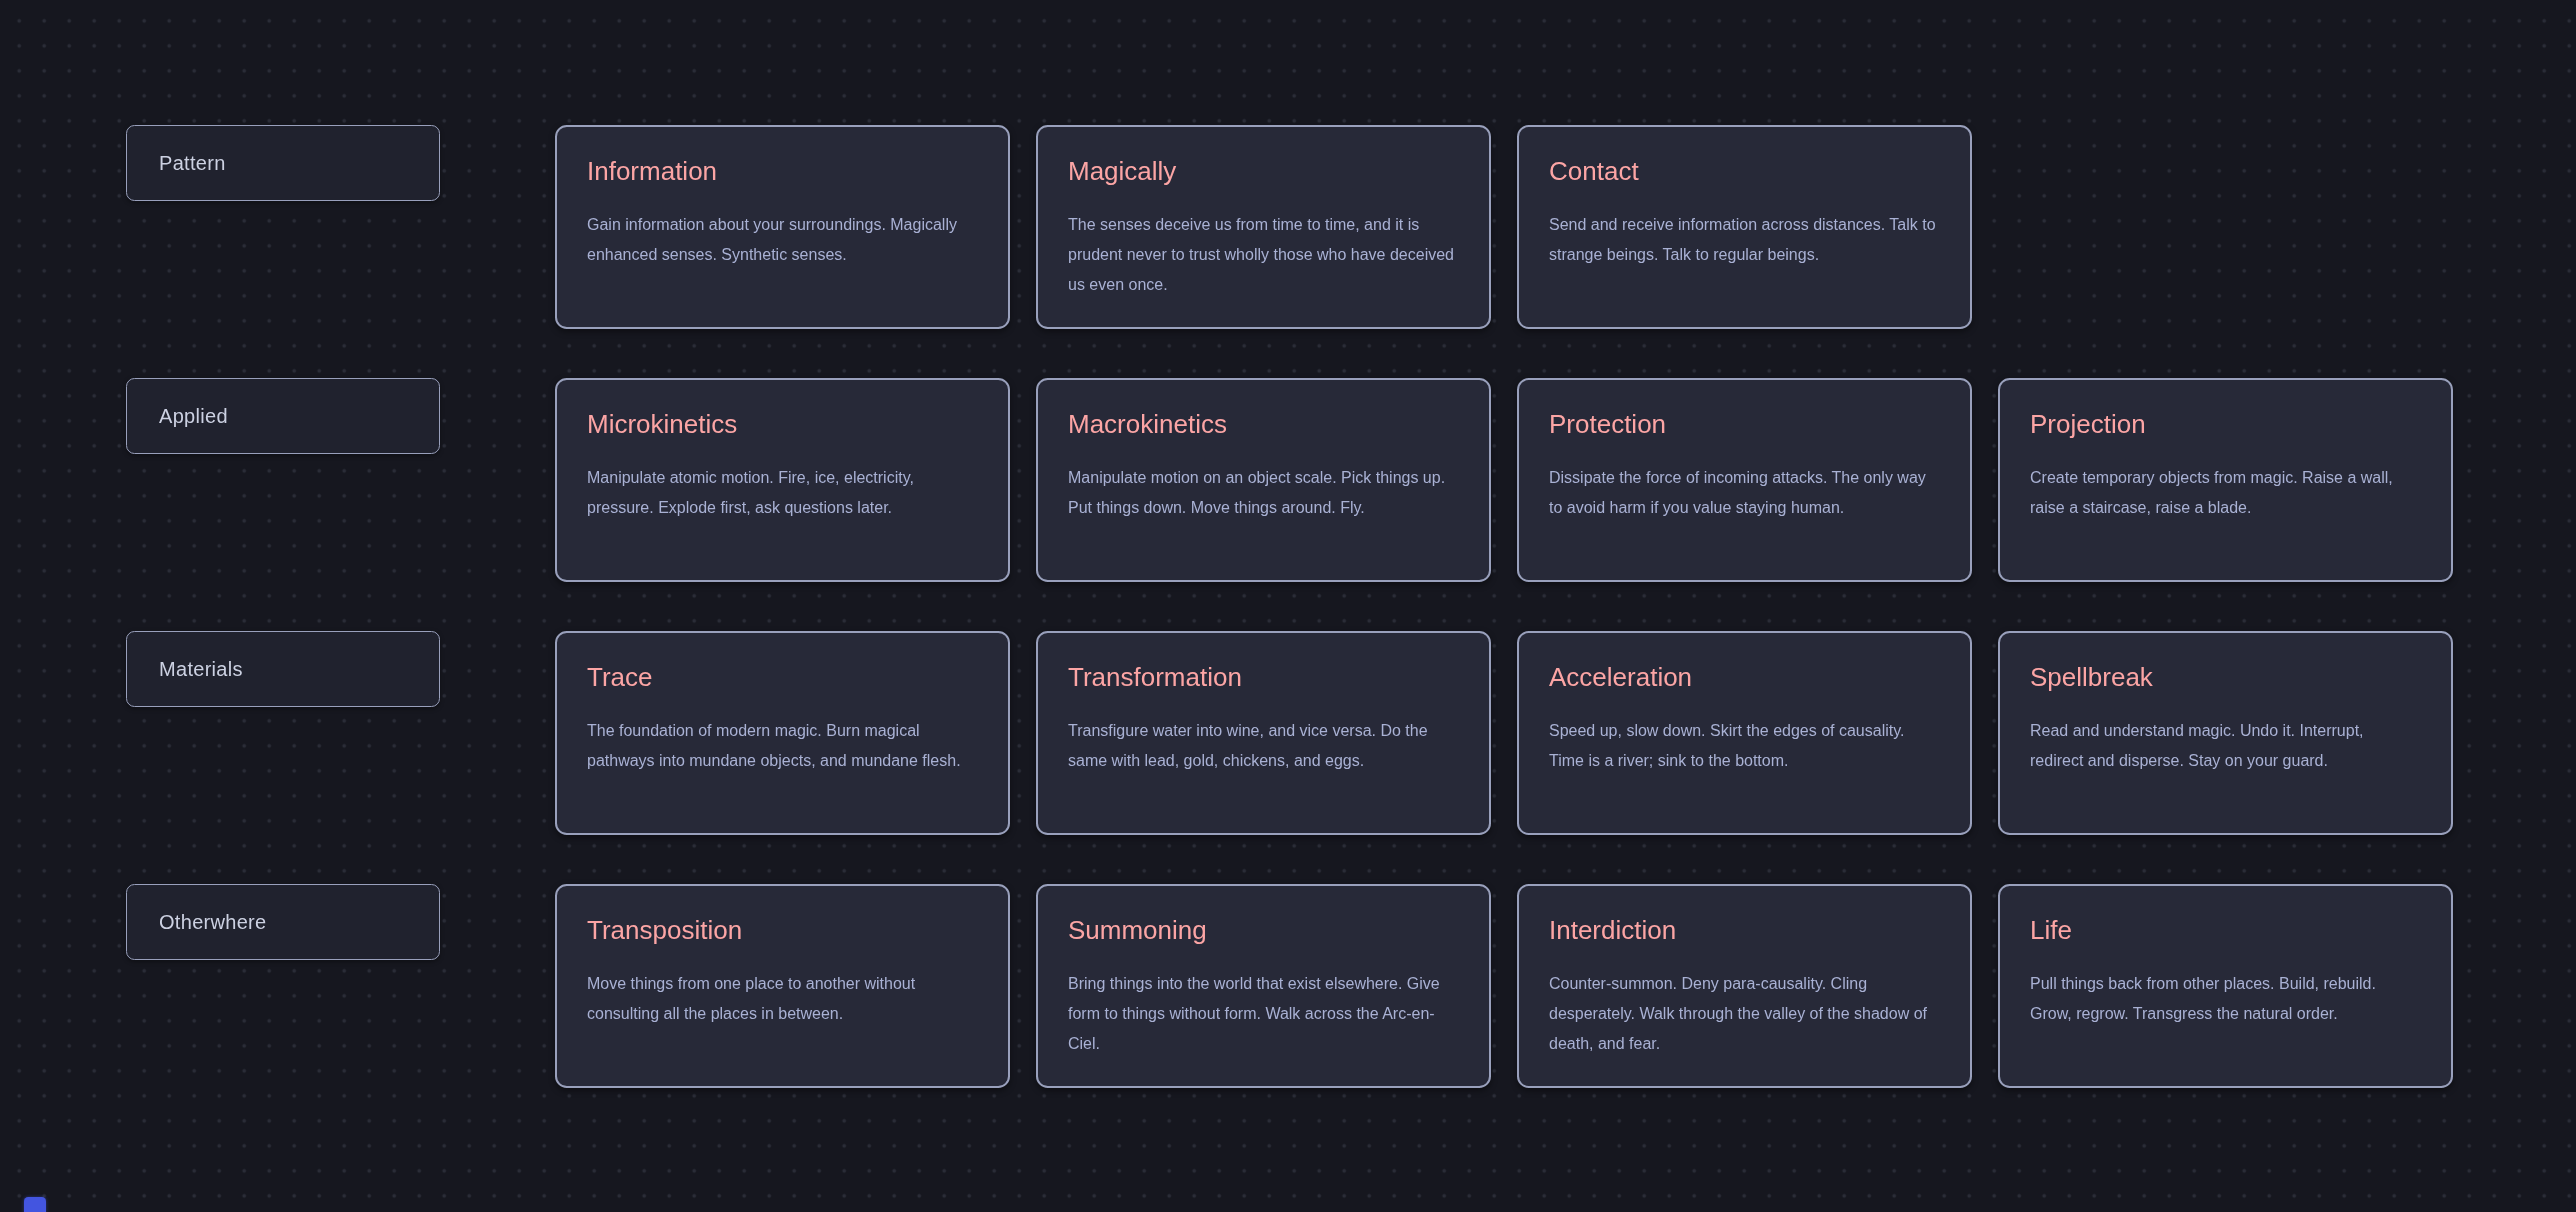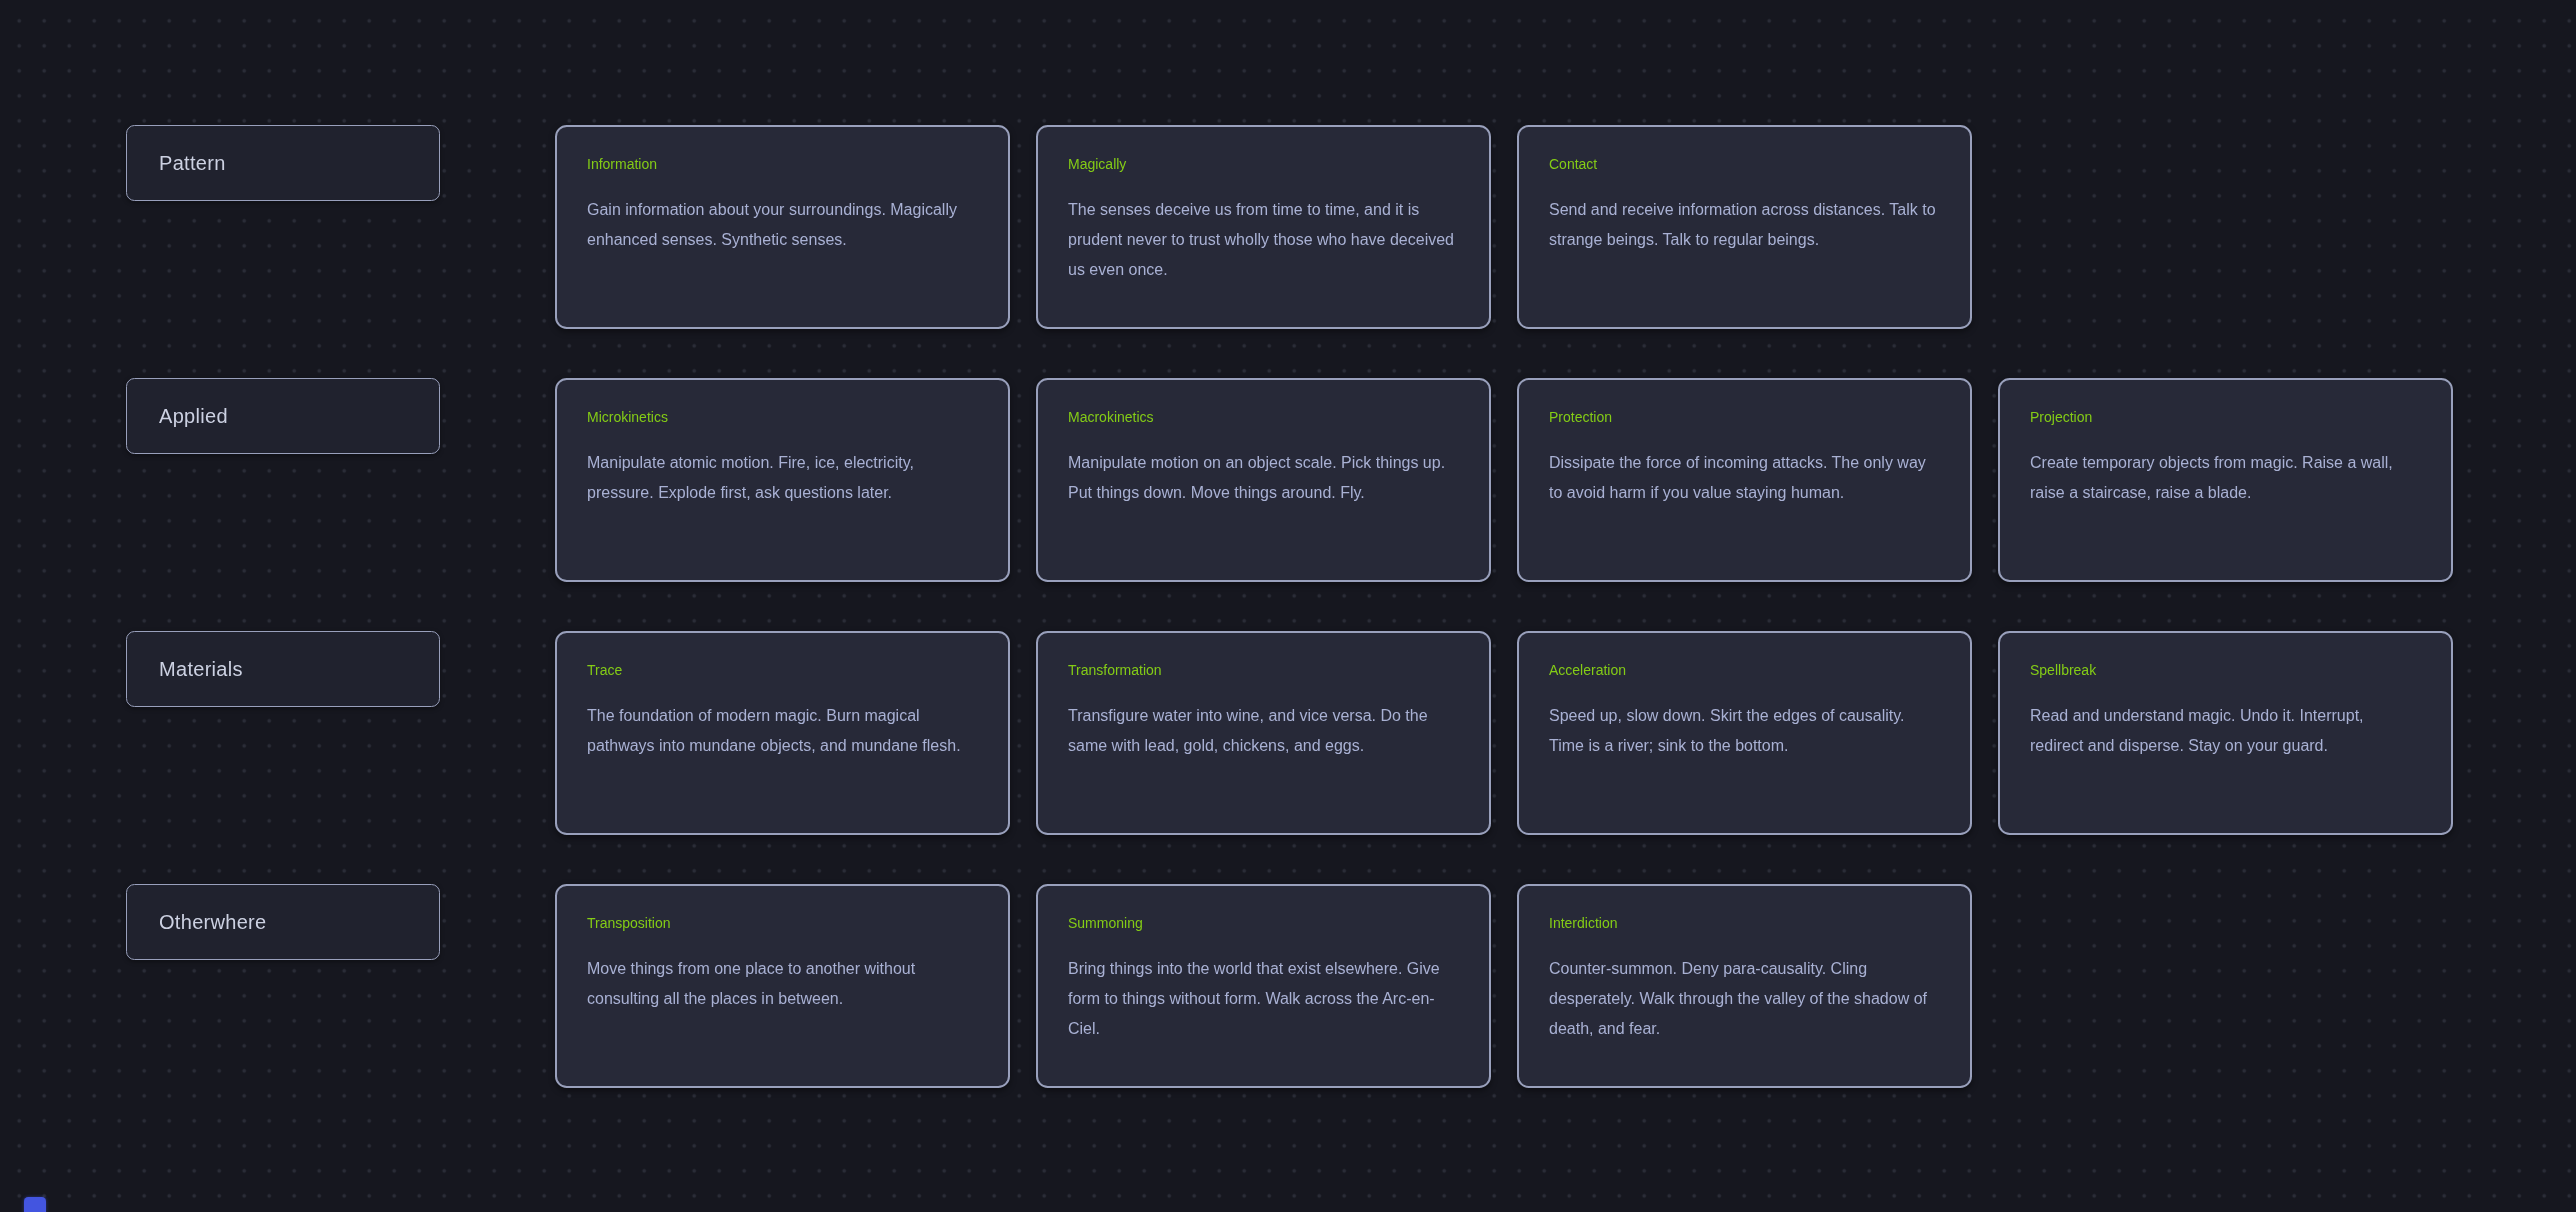--- a/index.html
+++ b/index.html
@@ -54,22 +54,22 @@
     border: 2.5px solid #99a0bc;
     border-radius: 11.8px;
     background: #272938;
     padding: 29px 30px;
     margin-right: 26px;
     box-shadow: 0 2.5px 5.9px rgba(0,0,0,0.4);
     cursor: pointer;
   }
   .card:last-child { margin-right: 0; }
   .card-title {
-    color: #84cc16;
-    font-size: 14px;
+    color: #fca5a5;
+    font-size: 26px;
     margin-bottom: 23px;
     white-space: nowrap;
   }
   .card-body {
     color: #a9b1d4;
     font-size: 16px;
     line-height: 30px;
   }
   .corner-badge {
     position: absolute;
@@ -160,19 +160,23 @@
         <div class="card-body">Move things from one place to another without consulting all the places in between.</div>
       </div>
       <div class="card">
         <div class="card-title">Summoning</div>
         <div class="card-body">Bring things into the world that exist elsewhere. Give form to things without form. Walk across the Arc-en-Ciel.</div>
       </div>
       <div class="card">
         <div class="card-title">Interdiction</div>
         <div class="card-body">Counter-summon. Deny para-causality. Cling desperately. Walk through the valley of the shadow of death, and fear.</div>
       </div>
+      <div class="card">
+        <div class="card-title">Life</div>
+        <div class="card-body">Pull things back from other places. Build, rebuild. Grow, regrow. Transgress the natural order.</div>
+      </div>
     </div>
 
   </div>
 
   <div class="corner-badge"></div>
 </div>
 
 
 </body></html>

